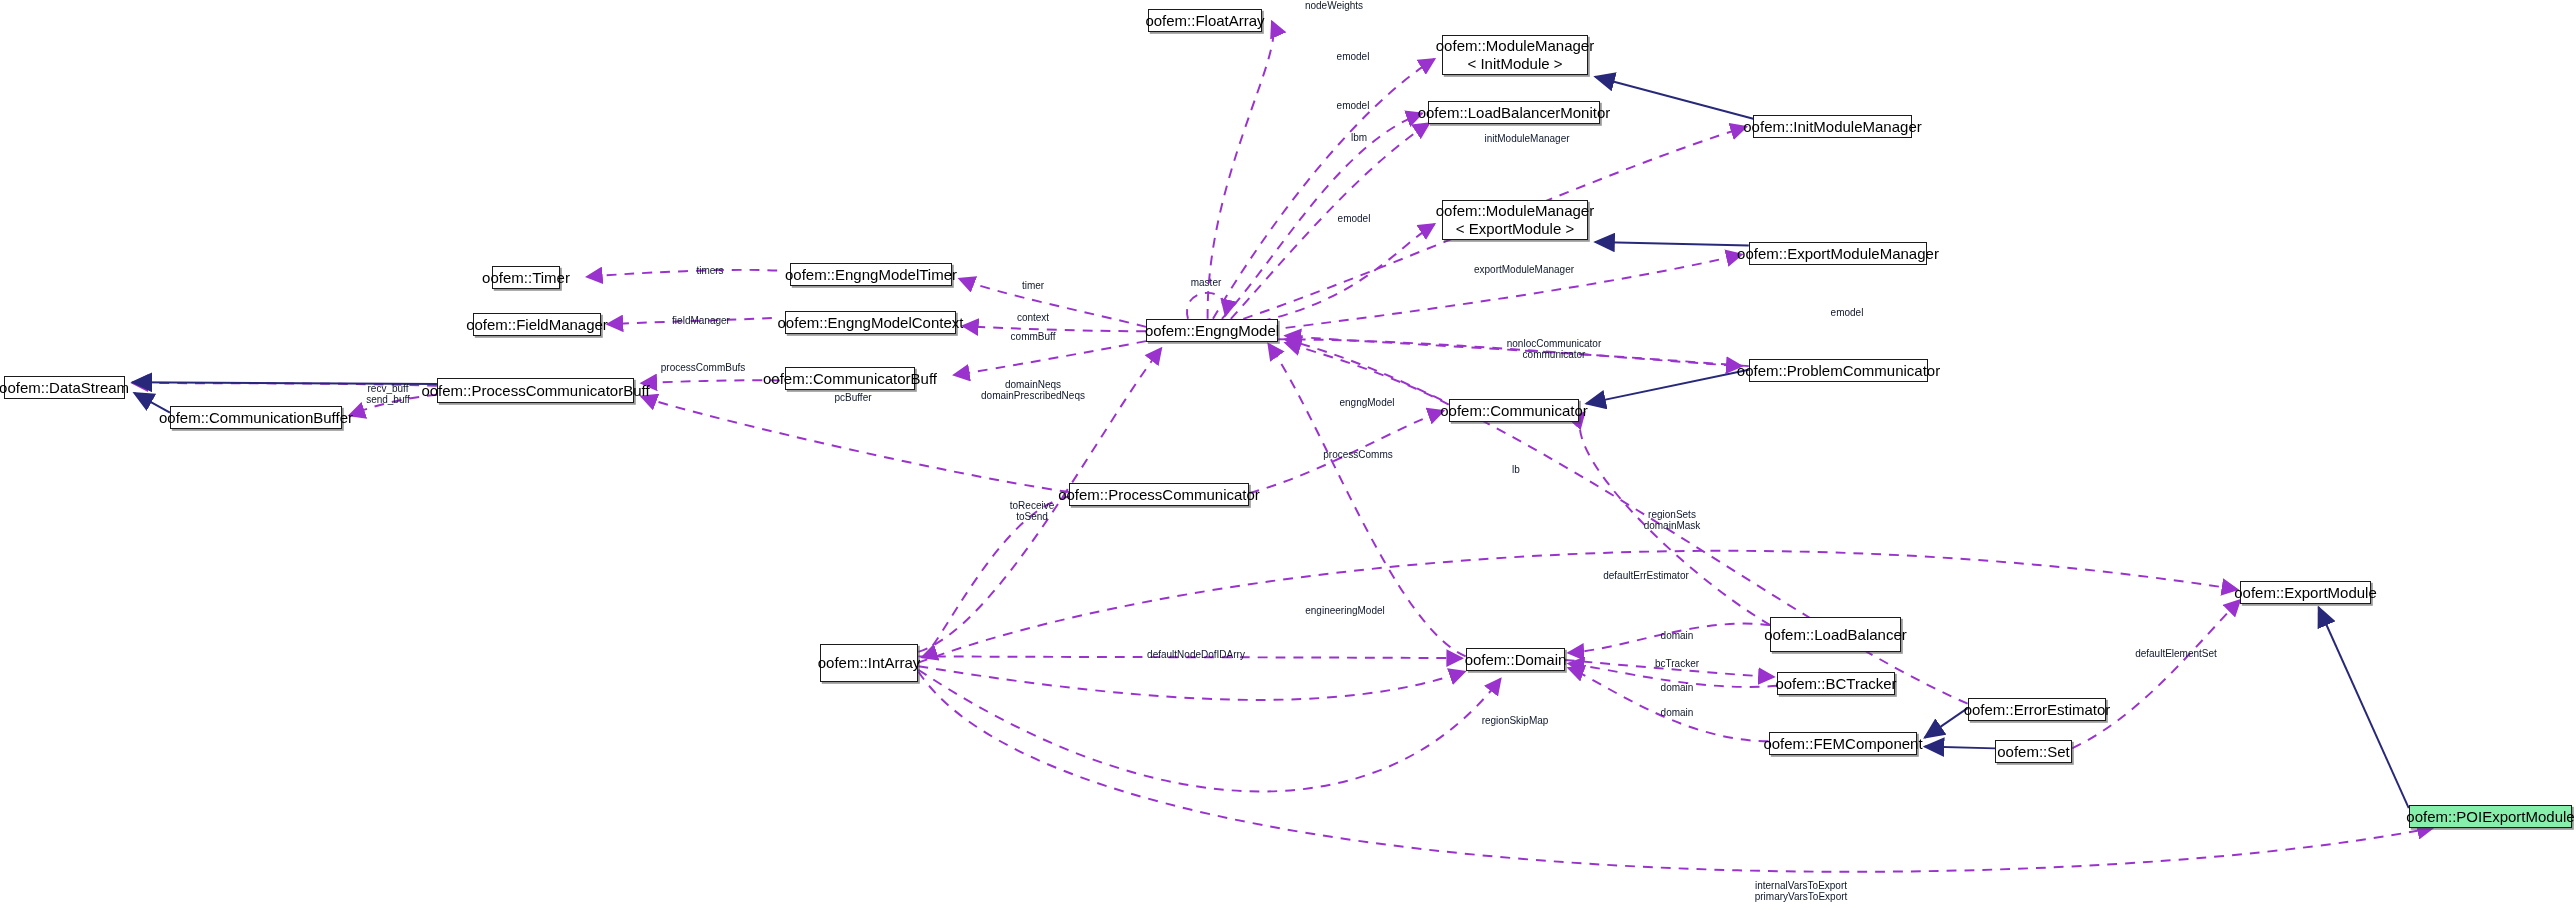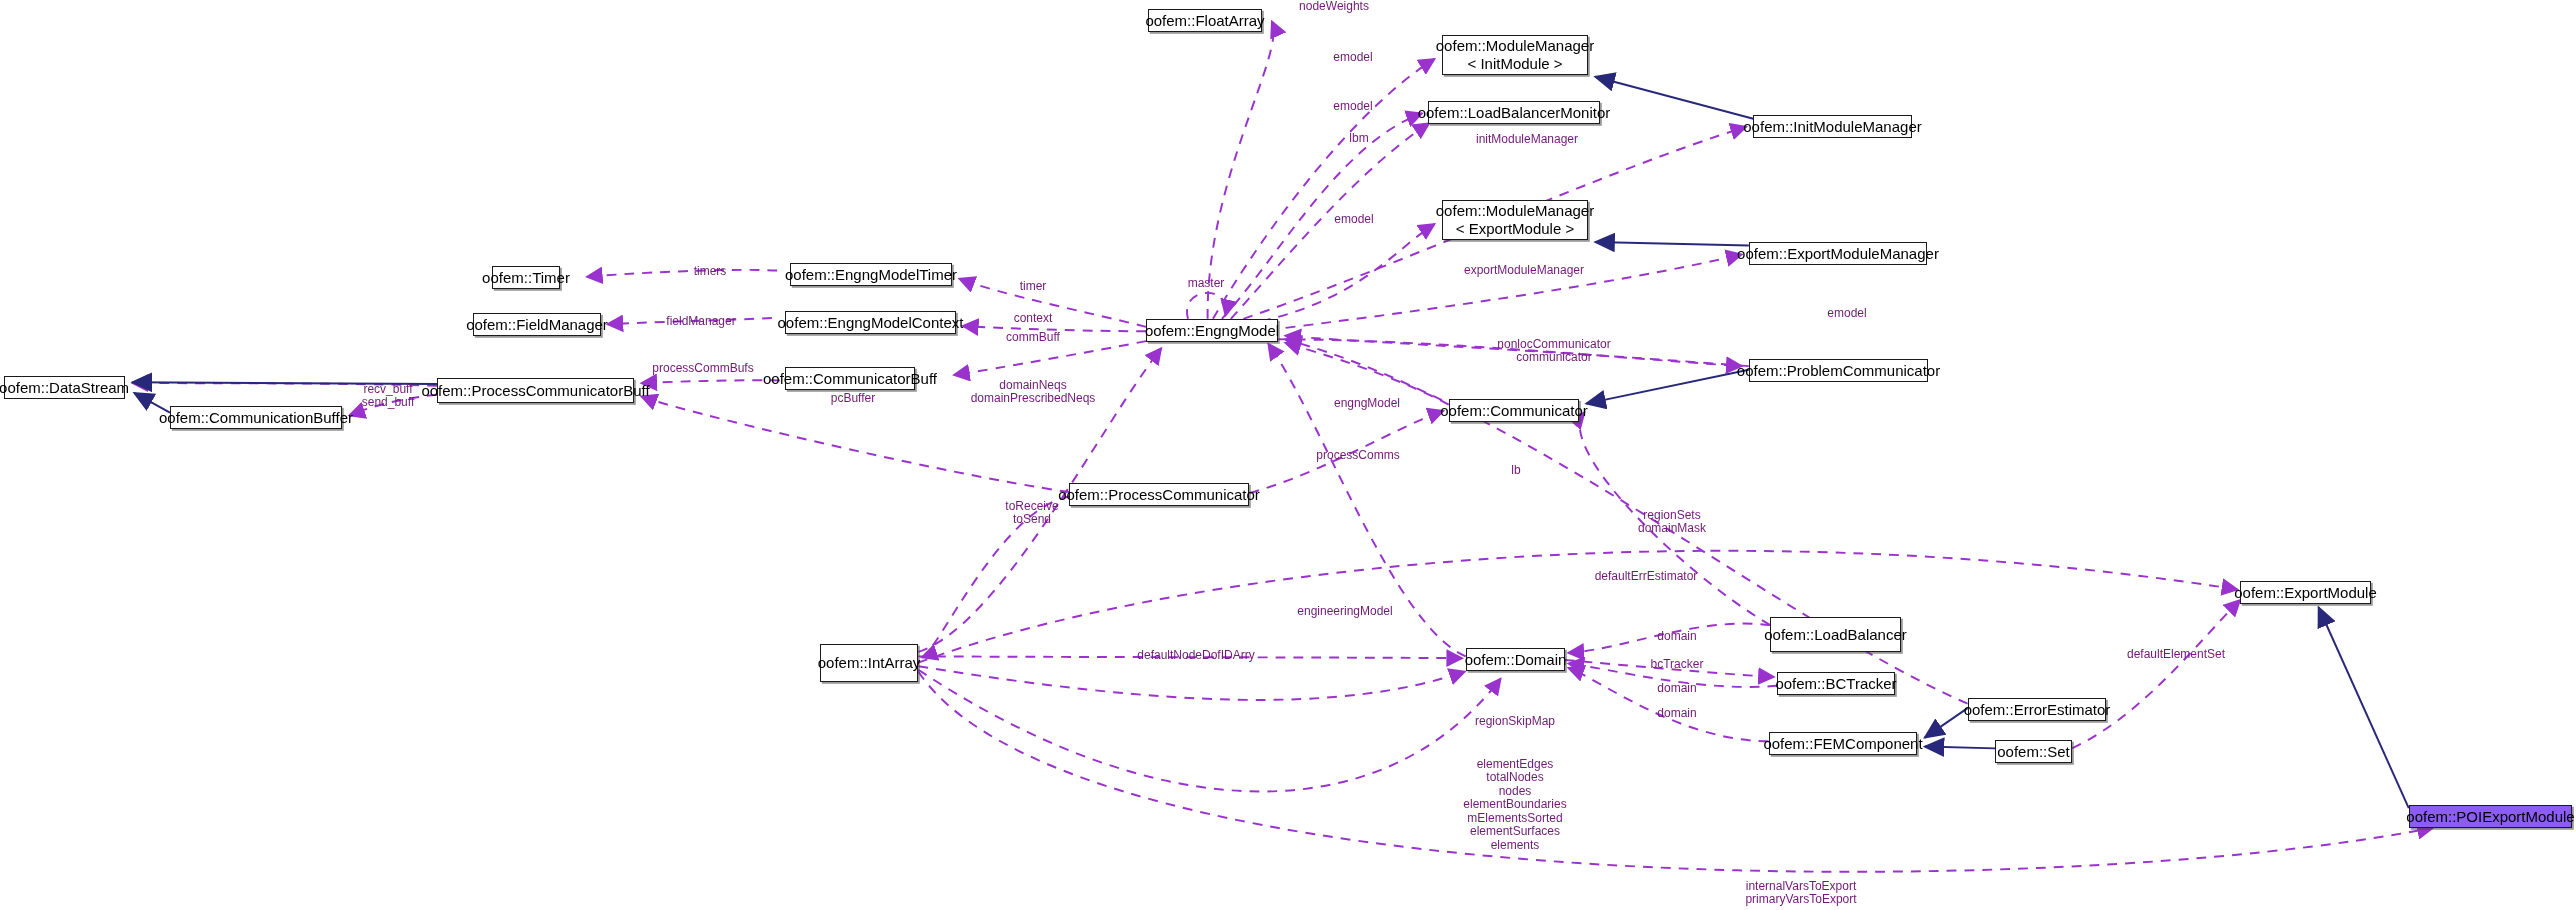--- a/index.html
+++ b/index.html
@@ -5,23 +5,23 @@
 <style>
   html,body{margin:0;padding:0;background:#ffffff;}
   body{font-family:"Liberation Sans","DejaVu Sans",sans-serif;}
   #canvas{position:relative;width:2576px;height:910px;background:#ffffff;overflow:hidden;}
   #edges{position:absolute;left:0;top:0;width:2576px;height:910px;}
   .node{position:absolute;box-sizing:border-box;border:1.3px solid #1b1b1b;background:#ffffff;
         display:flex;align-items:center;justify-content:center;text-align:center;
         font-size:15px;line-height:1.05;color:#000000;white-space:pre;
         box-shadow:1.8px 1.8px 0 0 rgba(70,70,70,0.55);}
   .node.plain{box-shadow:none;}
-  .node.focus{background:#8b5cf6;}
+  .node.focus{background:#86efac;}
   .node.tmpl{line-height:1.18;}
-  .elabel{position:absolute;font-size:12px;color:#701a75;white-space:pre;text-align:center;
+  .elabel{position:absolute;font-size:10px;color:#0f172a;white-space:pre;text-align:center;
           line-height:1.12;transform:translateX(-50%);}
 </style>
 </head>
 <body>
 
 <div id="canvas">
   <svg id="edges" viewBox="0 0 2884 1019">
     <defs>
       <marker id="uarrow" markerWidth="9" markerHeight="9" refX="8" refY="4.5" orient="auto">
         <path d="M0,0 L9,4.5 L0,9 z" fill="#9a32cd"></path>
@@ -169,23 +169,16 @@
 domainMask</div>
   <div class="elabel" style="left:1646px;top:570px;">defaultErrEstimator</div>
   <div class="elabel" style="left:1345px;top:605px;">engineeringModel</div>
   <div class="elabel" style="left:2176px;top:648px;">defaultElementSet</div>
   <div class="elabel" style="left:1677px;top:630px;">domain</div>
   <div class="elabel" style="left:1196px;top:649px;">defaultNodeDofIDArry</div>
   <div class="elabel" style="left:1677px;top:658px;">bcTracker</div>
   <div class="elabel" style="left:1677px;top:682px;">domain</div>
   <div class="elabel" style="left:1677px;top:707px;">domain</div>
   <div class="elabel" style="left:1515px;top:715px;">regionSkipMap</div>
-  <div class="elabel" style="left:1515px;top:758px;">elementEdges
-totalNodes
-nodes
-elementBoundaries
-mElementsSorted
-elementSurfaces
-elements</div>
   <div class="elabel" style="left:1801px;top:880px;">internalVarsToExport
 primaryVarsToExport</div>
 </div>
 
 
 </body></html>

